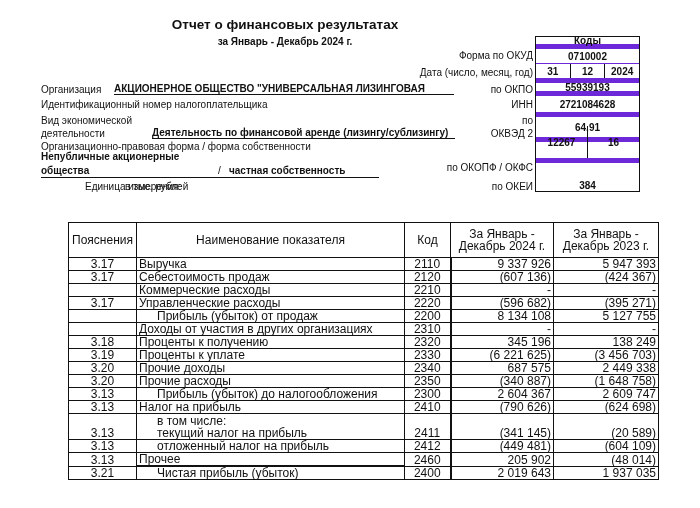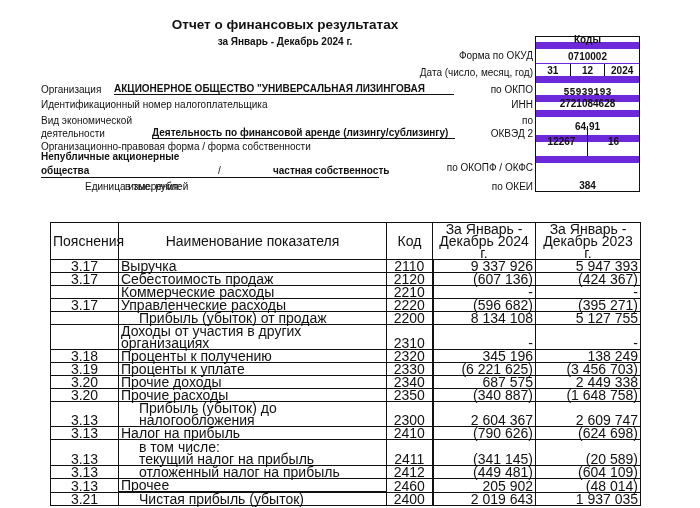--- a/index.html
+++ b/index.html
@@ -9,31 +9,31 @@
   .title { left:0; width:570px; top:17px; text-align:center; font-size:13.5px; font-weight:bold; }
   .subtitle { left:0; width:570px; top:36px; text-align:center; font-size:10px; font-weight:bold; }
   .lbl { font-size:10px; }
   .r { text-align:right; }
   .b { font-weight:bold; }
   .ul { border-bottom:1px solid #111; }
 
   
   .codes { position:absolute; left:535px; top:36px; width:105px; height:156px;
            border:1.5px solid #111; box-sizing:border-box; }
-  .crow { position:absolute; left:0; right:0; border-bottom:7px solid #6d28d9;
+  .crow { position:absolute; left:0; right:0; border-bottom:5px solid #6d28d9;
           display:flex; align-items:center; justify-content:center;
           font-size:10px; font-weight:bold; box-sizing:border-box; }
   .crow.split { justify-content:stretch; }
   .crow .cell { flex:1; height:100%; display:flex; align-items:center; justify-content:center;
                 border-right:1px solid #111; box-sizing:border-box; }
   .crow .cell:last-child { border-right:none; }
 
   
-  table.fin { position:absolute; left:50px; top:222px; width:590px;
-              border-collapse:collapse; font-size:14px; table-layout:fixed;padding-left:11px; }
+  table.fin { position:absolute; left:68px; top:222px; width:590px;
+              border-collapse:collapse; font-size:12px; table-layout:fixed;padding-left:11px; }
   table.fin th, table.fin td { border:1px solid #111; padding:0 2px; line-height:12px; }
   table.fin th { font-weight:normal; height:34px; text-align:center; vertical-align:middle; }
   table.fin td { height:12px; vertical-align:bottom; }
   table.fin td.note, table.fin td.code { text-align:center; }
   table.fin td.num { text-align:right; }
   table.fin tr.tall td { height:25px; }
   table.fin td.indent { padding-left:20px; }
   table.fin td.thick-left { border-left:2px solid #111;text-align:right; }
   table.fin tr.thick-bottom td.name { border-bottom:2px solid #111; }
   table.fin tr.last td { border-bottom:1.5px solid #111;margin-top:44px; }
@@ -54,21 +54,21 @@
 <div class="abs lbl r" style="right:167px; top:181px;">по ОКЕИ</div>
 
 <div class="codes">
   <div class="crow" style="top:0; height:12px;">Коды</div>
   <div class="crow" style="top:12px; height:15px; border-bottom-width:1.5px;">0710002</div>
   <div class="crow split" style="top:27px; height:19px;">
     <div class="cell">31</div>
     <div class="cell">12</div>
     <div class="cell">2024</div>
   </div>
-  <div class="crow" style="top:52px; height:13px;font-family:Liberation Mono, monospace;">55939193</div>
+  <div class="crow" style="top:46px; height:13px;">55939193</div>
   <div class="crow" style="top:59px; height:21px;">2721084628</div>
   <div class="crow" style="top:80px; height:25px;">64.91</div>
   <div class="crow split" style="top:89px; height:37px;">
     <div class="cell">12267</div>
     <div class="cell">16</div>
   </div>
   <div class="crow" style="top:142px; height:12px; border-bottom:none;">384</div>
 </div>
 
 <div class="abs lbl" style="left:41px; top:84px;">Организация</div>
@@ -78,21 +78,21 @@
 
 <div class="abs lbl" style="left:41px; top:115px;">Вид экономической</div>
 <div class="abs lbl" style="left:41px; top:128px;">деятельности</div>
 <div class="abs lbl b ul" style="left:152px; top:127px; width:303px;">Деятельность по финансовой аренде (лизингу/сублизингу)</div>
 
 <div class="abs lbl" style="left:41px; top:141px;">Организационно-правовая форма / форма собственности</div>
 <div class="abs lbl b" style="left:41px; top:151px;">Непубличные акционерные</div>
 <div class="abs lbl b ul" style="left:41px; top:165px; width:338px; height:12px;">
   <span>общества</span>
   <span style="position:absolute; left:177px; font-weight:normal;">/</span>
-  <span style="position:absolute; left:188px;margin-left:44px;">частная собственность</span>
+  <span style="position:absolute; left:188px;">частная собственность</span>
 </div>
 
 <div class="abs lbl" style="left:41px; top:181px;padding-left:44px;">Единица измерения:</div>
 <div class="abs lbl" style="left:125px; top:181px;">в тыс. рублей</div>
 
 <table class="fin">
   <colgroup>
     <col style="width:68px">
       <col style="width:268px">
       <col style="width:46px">

